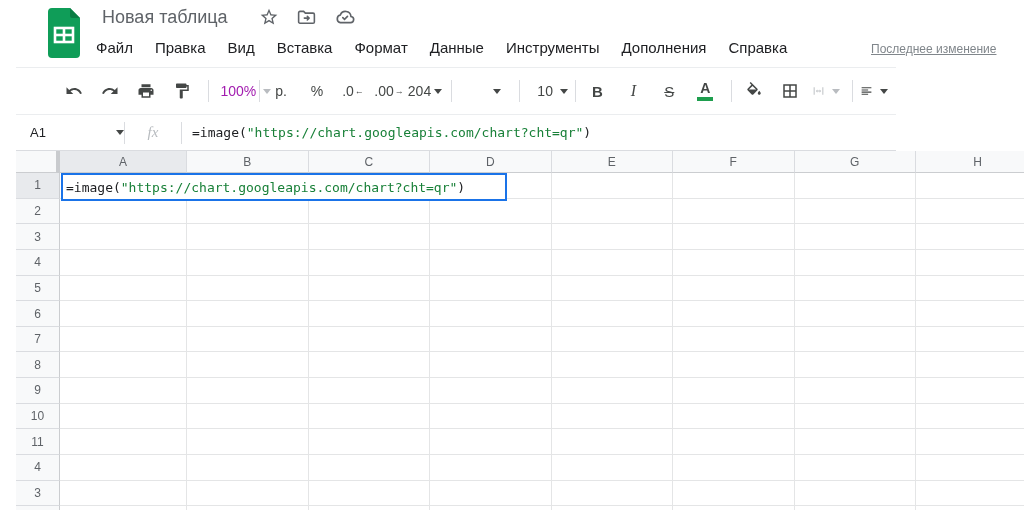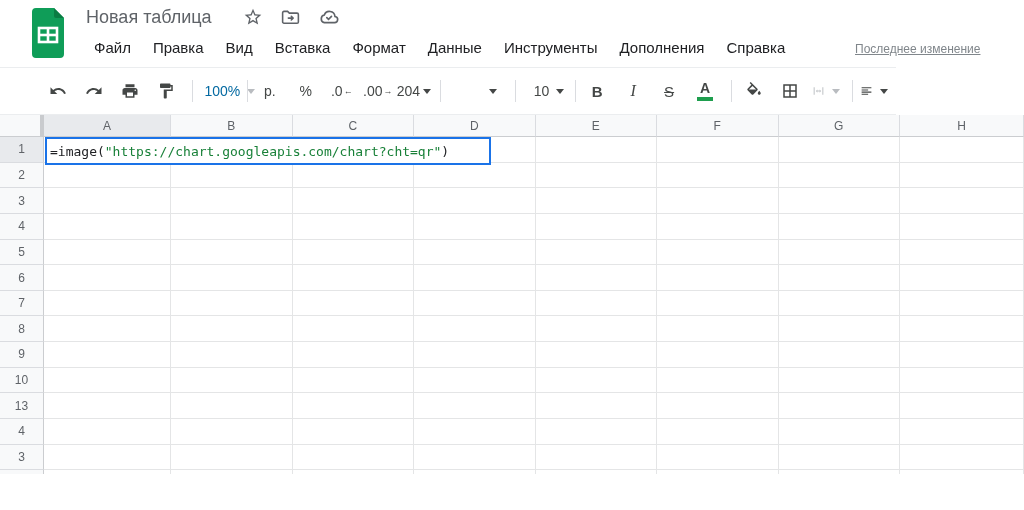--- a/index.html
+++ b/index.html
@@ -1,41 +1,41 @@
 <!DOCTYPE html>
 <html><head>
 <meta charset="utf-8">
 <style>
   * { margin:0; padding:0; box-sizing:border-box; }
   html,body { width:1024px; height:510px; overflow:hidden; background:#fff;
     font-family:"Liberation Sans", sans-serif; }
-  .app { width:896px; height:510px; position:relative; background:#fff; }
+  .app { width:896px; height:510px; position:relative; background:#fff;padding-left:16px; }
 
   
   .topbar { height:68px; position:relative; border-bottom:1px solid #ebedef; }
   .logo { position:absolute; left:28px; top:6px; width:40px; height:54px; }
   .title-row { position:absolute; left:86px; top:6px; display:flex; align-items:center; }
   .doc-title { font-size:18px; color:#5f6368; margin-right:30px; }
   .title-icon { width:22px; height:22px; margin-right:16px; display:flex; align-items:center; justify-content:center; cursor:pointer; }
-  .menu-row { position:absolute; left:94px; top:39px; display:flex; align-items:center; }
+  .menu-row { position:absolute; left:80px; top:39px; display:flex; align-items:center; }
   .menu-item { font-size:15px; color:#202124; margin-right:22px; cursor:pointer; white-space:nowrap; }
   .last-edit { position:absolute; left:855px; top:42px; font-size:12px; color:#80868b;
     text-decoration:underline; white-space:nowrap; cursor:pointer; }
 
   
   .toolbar { height:47px; border-bottom:1px solid #ebedef; display:flex; align-items:center;
     padding-left:44px; color:#444746; }
   .tbtn { height:28px; min-width:28px; display:flex; align-items:center; justify-content:center;
     margin-right:8px; cursor:pointer; border-radius:3px; font-size:14px; color:#444746; }
   .tbtn svg { display:block; }
   .tdiv { width:1px; height:22px; background:#dadce0; margin:0 8px 0 4px; }
   .caret { width:0; height:0; border-left:4px solid transparent; border-right:4px solid transparent;
     border-top:5px solid #444746; margin-left:7px; }
   .caret.grey { border-top-color:#b9bcc0; }
-  .disabled { color:#0369a1; }
+  .disabled { color:#a21caf; }
   .zoom-sel { width:68px; justify-content:space-between; padding:0 4px; }
   .fontfam-sel { width:108px; justify-content:flex-end; padding:0 6px; }
   .fontsize-sel { width:62px; justify-content:space-between; padding:0 10px; }
   .b-bold { font-weight:bold; font-size:15px; }
   .b-italic { font-style:italic; font-family:"Liberation Serif", serif; font-size:16px; }
   .b-strike { text-decoration:line-through; font-size:15px; }
   .b-color { flex-direction:column; line-height:1; }
   .b-color .letter { font-size:14px; font-weight:bold; }
   .color-bar { width:16px; height:4px; margin-top:2px; }
   .dec-arrow { font-size:9px; vertical-align:-3px; margin-left:1px; }
@@ -204,20 +204,30 @@
     <div class="tdiv"></div>
 
     <div class="tbtn">
       <svg width="18" height="18" viewBox="0 0 24 24" fill="#444746">
           <path d="M3 5h18v2H3zm0 4h12v2H3zm0 4h18v2H3zm0 4h12v2H3z"></path>
         </svg>
       <span class="caret"></span>
     </div>
   </div>
 
+  <div class="formulabar">
+    <div class="namebox">
+      <span class="nb-text">A1</span>
+      <span class="caret"></span>
+    </div>
+    <div class="fb-div"></div>
+    <span class="fx">fx</span>
+    <div class="fb-div"></div>
+    <div class="fb-input"><span>=image(</span><span class="str-green">"https://chart.googleapis.com/chart?cht=qr"</span><span>)</span></div>
+  </div>
 
   <div class="grid" id="grid">
     <div class="a1-box" style="border-color: rgb(26, 115, 232);">
         <span>=image(</span>
         <span class="str-green">"https://chart.googleapis.com/chart?cht=qr"</span>
         <span>)</span>
       </div>
   <div class="corner"></div>
       <div class="col-header hdr-sel">A</div>
       <div class="col-header">B</div>
@@ -310,21 +320,21 @@
       <div class="cell"></div>
       <div class="row-header">10</div>
       <div class="cell"></div>
       <div class="cell"></div>
       <div class="cell"></div>
       <div class="cell"></div>
       <div class="cell"></div>
       <div class="cell"></div>
       <div class="cell"></div>
       <div class="cell"></div>
-      <div class="row-header">13</div>
+      <div class="row-header">11</div>
       <div class="cell"></div>
       <div class="cell"></div>
       <div class="cell"></div>
       <div class="cell"></div>
       <div class="cell"></div>
       <div class="cell"></div>
       <div class="cell"></div>
       <div class="cell"></div>
       <div class="row-header">4</div>
       <div class="cell"></div>

